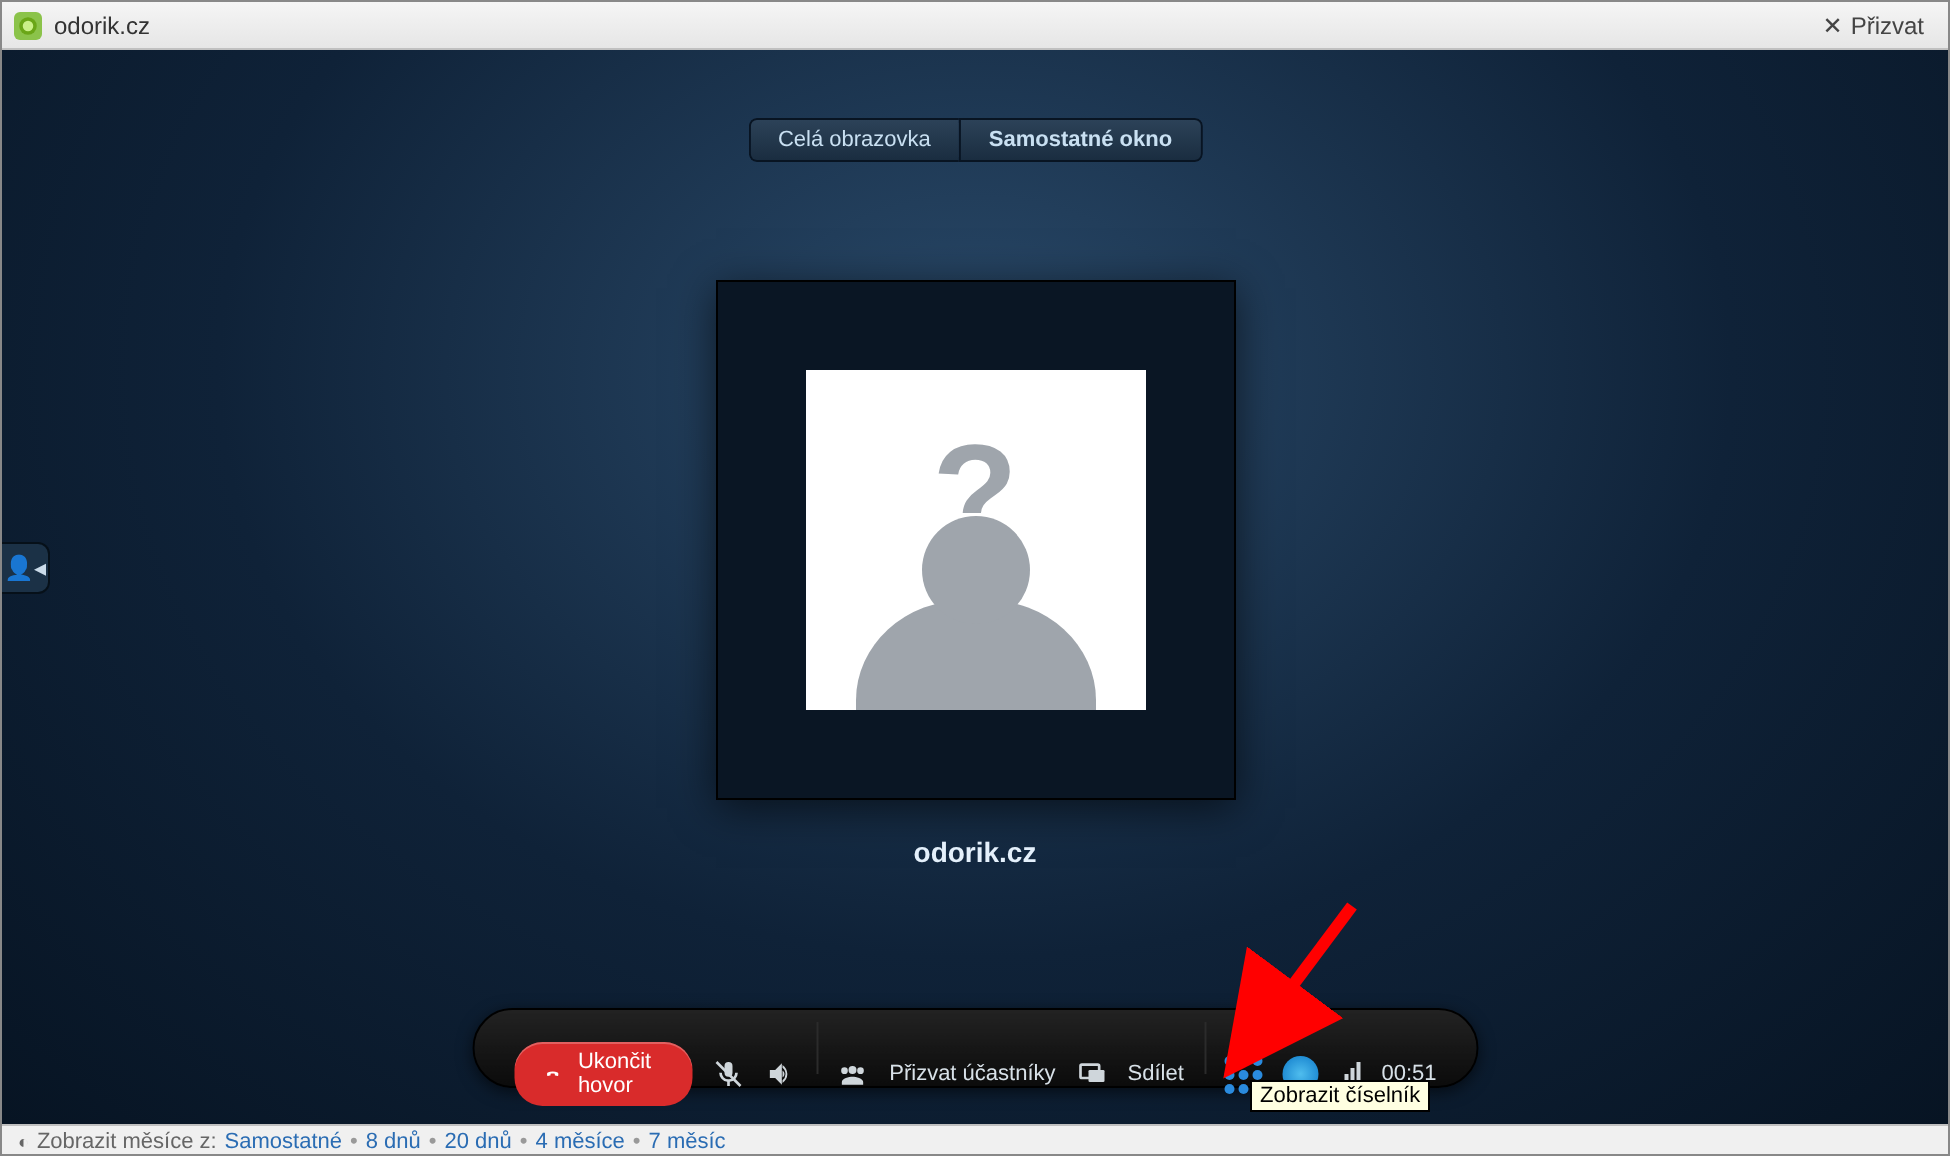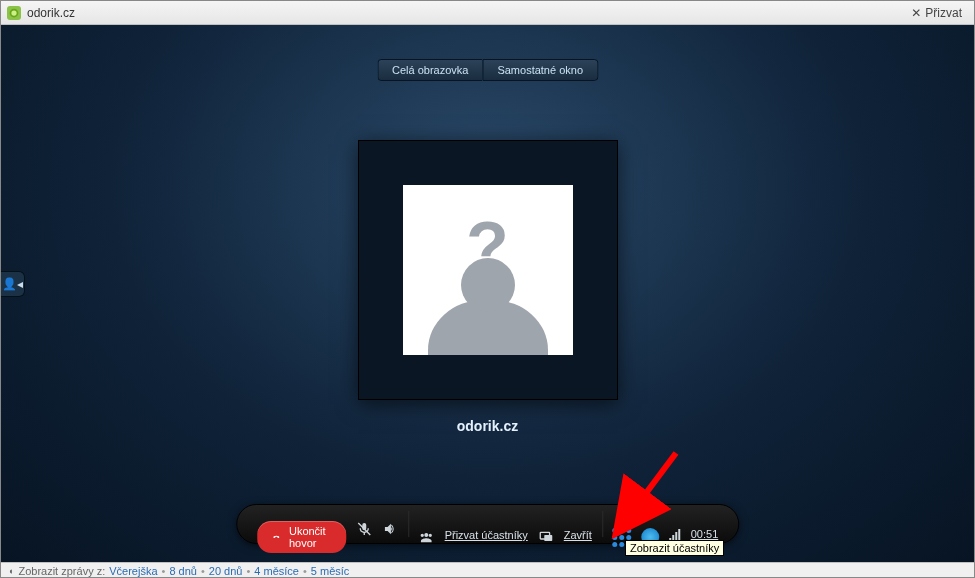--- a/index.html
+++ b/index.html
@@ -50,21 +50,21 @@
   }
   .top-seg .seg {
     font-size: 11px;
     padding: 4px 14px;
     background: linear-gradient(#2c4258,#1a2d40);
     border: 1px solid #081422;
     color: #c9e0f2;
     cursor: pointer;
   }
   .top-seg .seg:first-child { border-right: none; border-radius: 4px 0 0 4px;}
-  .top-seg .seg:last-child { border-radius: 0 4px 4px 0;}
+  .top-seg .seg:last-child { border-radius: 0 4px 4px 0; font-weight: bold;}
   .avatar-card {
     position: absolute;
     top: 115px; left: 50%; transform: translateX(-50%);
     width: 260px;
   }
   .avatar-frame {
     width: 260px; height: 260px;
     background: #0a1624;
     border: 1px solid #000;
     box-shadow: 0 4px 20px rgba(0,0,0,.6);
@@ -120,38 +120,38 @@
     position: absolute;
     bottom: 18px; left: 50%; transform: translateX(-50%);
     height: 40px;
     background: linear-gradient(#222,#0b0b0b);
     border: 1px solid #000;
     border-radius: 22px;
     display: flex; align-items: center;
     padding: 0 10px;
     box-shadow: 0 2px 8px rgba(0,0,0,.6);
   }
-  .call-bar .grp { display: flex; align-items: flex-start; gap: 10px; padding: 0 10px; margin-top: 26px;}
+  .call-bar .grp { display: flex; align-items: center; gap: 10px; padding: 0 10px; margin-top: 26px;}
   .call-bar .divider { width: 1px; height: 26px; background: #2b2b2b;}
   .btn-endcall {
     display: flex; align-items: center; gap: 8px;
     background: #d92b2b;
     border-radius: 14px;
     padding: 4px 14px;
     font-size: 11px; color: #fff;
     cursor: pointer;
     box-shadow: inset 0 1px 0 rgba(255,255,255,.25);
   }
   .cb-icon {
     color: #cfd6db;
     font-size: 14px;
     display: inline-flex; align-items: center; justify-content: center;
     cursor: pointer;
   }
-  .cb-text { font-size: 11px; color: #d8e1e8; white-space: nowrap; text-decoration: underline; }
+  .cb-text { font-size: 11px; color: #d8e1e8; white-space: nowrap; }
   .dialpad-dots {
     display: grid; grid-template-columns: repeat(3,5px); grid-auto-rows:5px; gap:2px;
   }
   .dialpad-dots span { width:5px;height:5px;border-radius:50%;background:#2a8bde;}
   .chat-bubble {
     width: 18px; height: 18px;
     background: radial-gradient(#4fbdee,#0d79c9);
     border-radius: 50%;
     position: relative;
   }
@@ -259,21 +259,21 @@
             <path fill="currentColor" d="M12 12a3 3 0 1 0-3-3 3 3 0 0 0 3 3zm-6 0a2.5 2.5 0 1 0-2.5-2.5A2.5 2.5 0 0 0 6 12zm12 0a2.5 2.5 0 1 0-2.5-2.5A2.5 2.5 0 0 0 18 12zM12 14c-2.7 0-8 1.3-8 4v2h16v-2c0-2.7-5.3-4-8-4z"></path>
           </svg>
       </span>
       <span class="cb-text">Přizvat účastníky</span>
       <span class="cb-icon">
         <svg class="ico" viewBox="0 0 24 24">
             <rect x="3" y="5" width="14" height="10" rx="1" fill="none" stroke="currentColor" stroke-width="2"></rect>
             <rect x="9" y="9" width="12" height="9" rx="1" fill="currentColor"></rect>
           </svg>
       </span>
-      <span class="cb-text">Zavřít</span>
+      <span class="cb-text">Sdílet</span>
     </div>
     <div class="divider"></div>
     <div class="grp">
       <span class="cb-icon">
         <span class="dialpad-dots">
           <span></span>
             <span></span>
             <span></span>
           <span></span>
             <span></span>
@@ -300,28 +300,28 @@
 
   <svg class="arrow-annot" width="120" height="100">
     <defs>
       <marker id="ah" markerWidth="10" markerHeight="10" refX="6" refY="5" orient="auto">
         <path d="M0,0 L10,5 L0,10 z" fill="#ff0000"></path>
       </marker>
     </defs>
     <line x1="105" y1="8" x2="55" y2="75" stroke="#ff0000" stroke-width="6" marker-end="url(#ah)"></line>
   </svg>
 
-  <div class="tooltip-box">Zobrazit účastníky</div>
+  <div class="tooltip-box">Zobrazit číselník</div>
 </div>
 
 <div class="footer-strip">
   <span style="font-size:9px">◐</span>
-  <span>Zobrazit zprávy z:</span>
-  <span class="link">Včerejška</span>
+  <span>Zobrazit měsíce z:</span>
+  <span class="link">Samostatné</span>
   <span class="dot">•</span>
   <span class="link">8 dnů</span>
   <span class="dot">•</span>
   <span class="link">20 dnů</span>
   <span class="dot">•</span>
   <span class="link">4 měsíce</span>
   <span class="dot">•</span>
-  <span class="link">5 měsíc</span>
+  <span class="link">7 měsíc</span>
 </div>
 
 </body></html>

